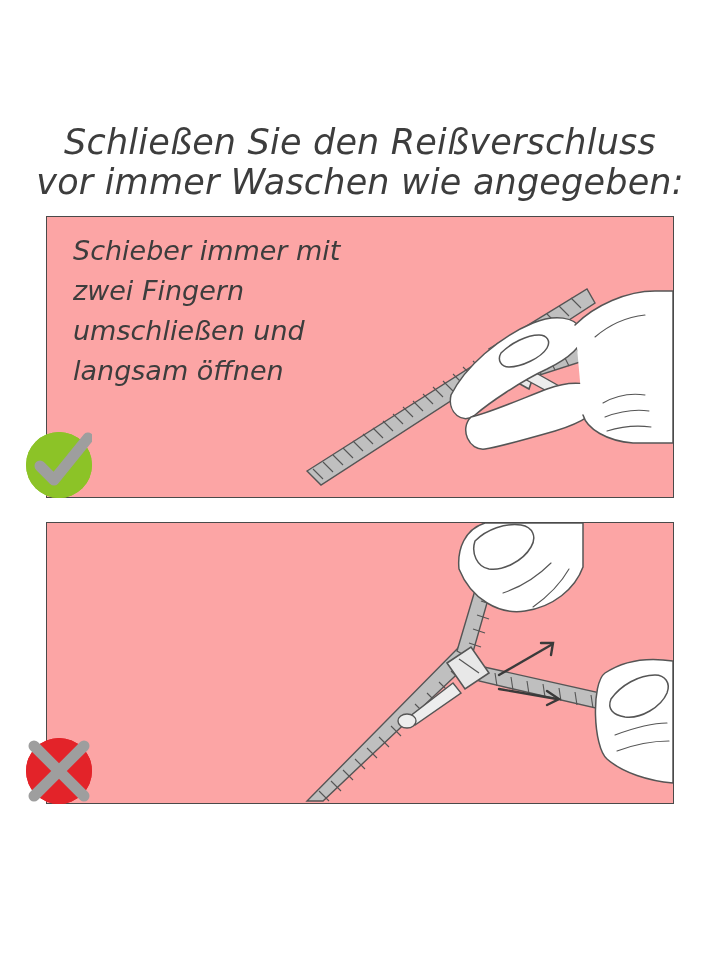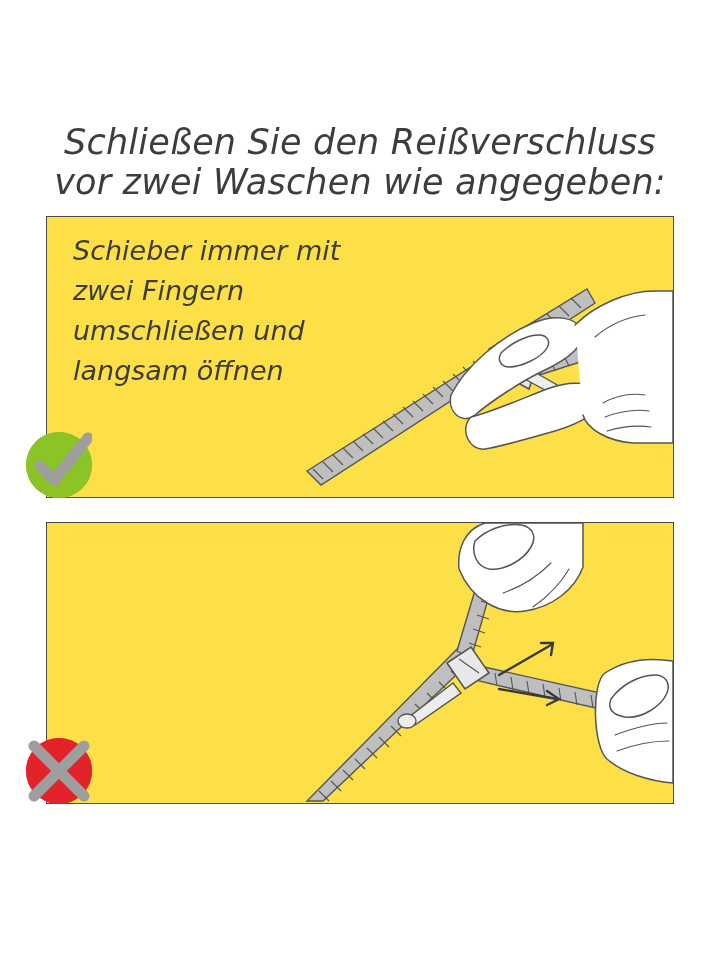--- a/index.html
+++ b/index.html
@@ -38,21 +38,21 @@
     color: #3d3d3d;
     font-family: "DejaVu Sans", sans-serif;
   }
   .headline .l1 { display: block; }
   .headline .l2 { display: block; }
 
   
   .panel {
     position: absolute;
     border: 1.6px solid #4a4a4a;
-    background: #fde047;
+    background: #fca5a5;
     box-sizing: border-box;
   }
   #panel-good {
     left: 46px;
     top: 216px;
     width: 628px;
     height: 282px;
   }
   #panel-bad {
     left: 46px;
@@ -104,21 +104,21 @@
   }
   .illus svg { display: block; }
 </style>
 </head>
 <body>
 
 <div class="page">
 
   <div class="headline">
     <span class="l1">Schließen Sie den Reißverschluss</span>
-    <span class="l2">vor zwei Waschen wie angegeben:</span>
+    <span class="l2">vor immer Waschen wie angegeben:</span>
   </div>
 
   <div class="panel" id="panel-good">
 
     <div class="panel-text">Schieber immer mit
 zwei Fingern
 umschließen und
 langsam öffnen</div>
 
     <div class="illus">

